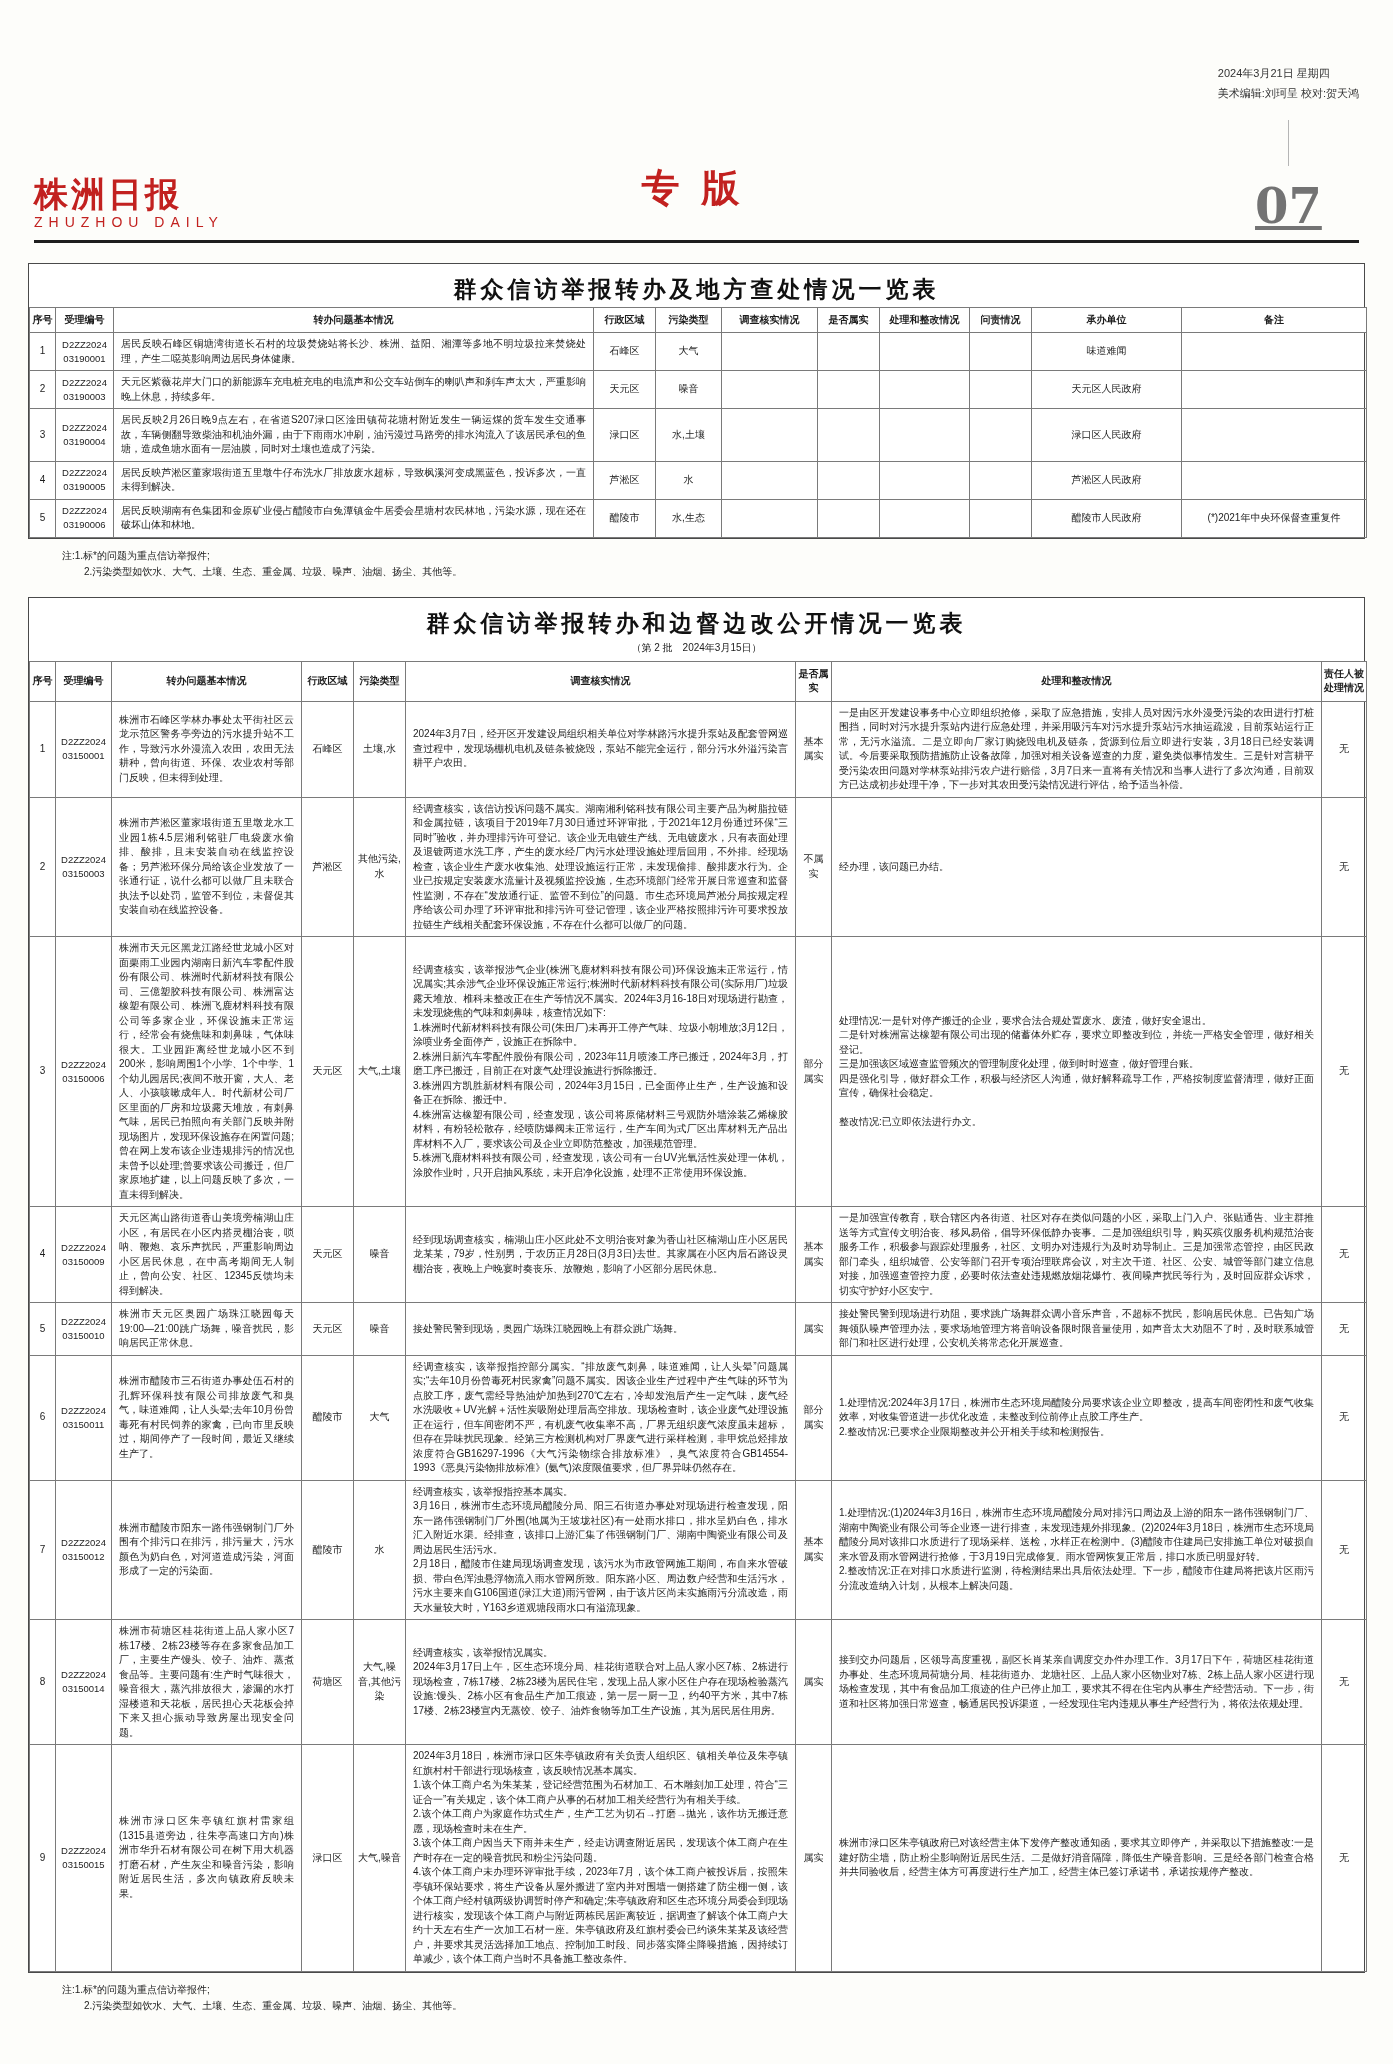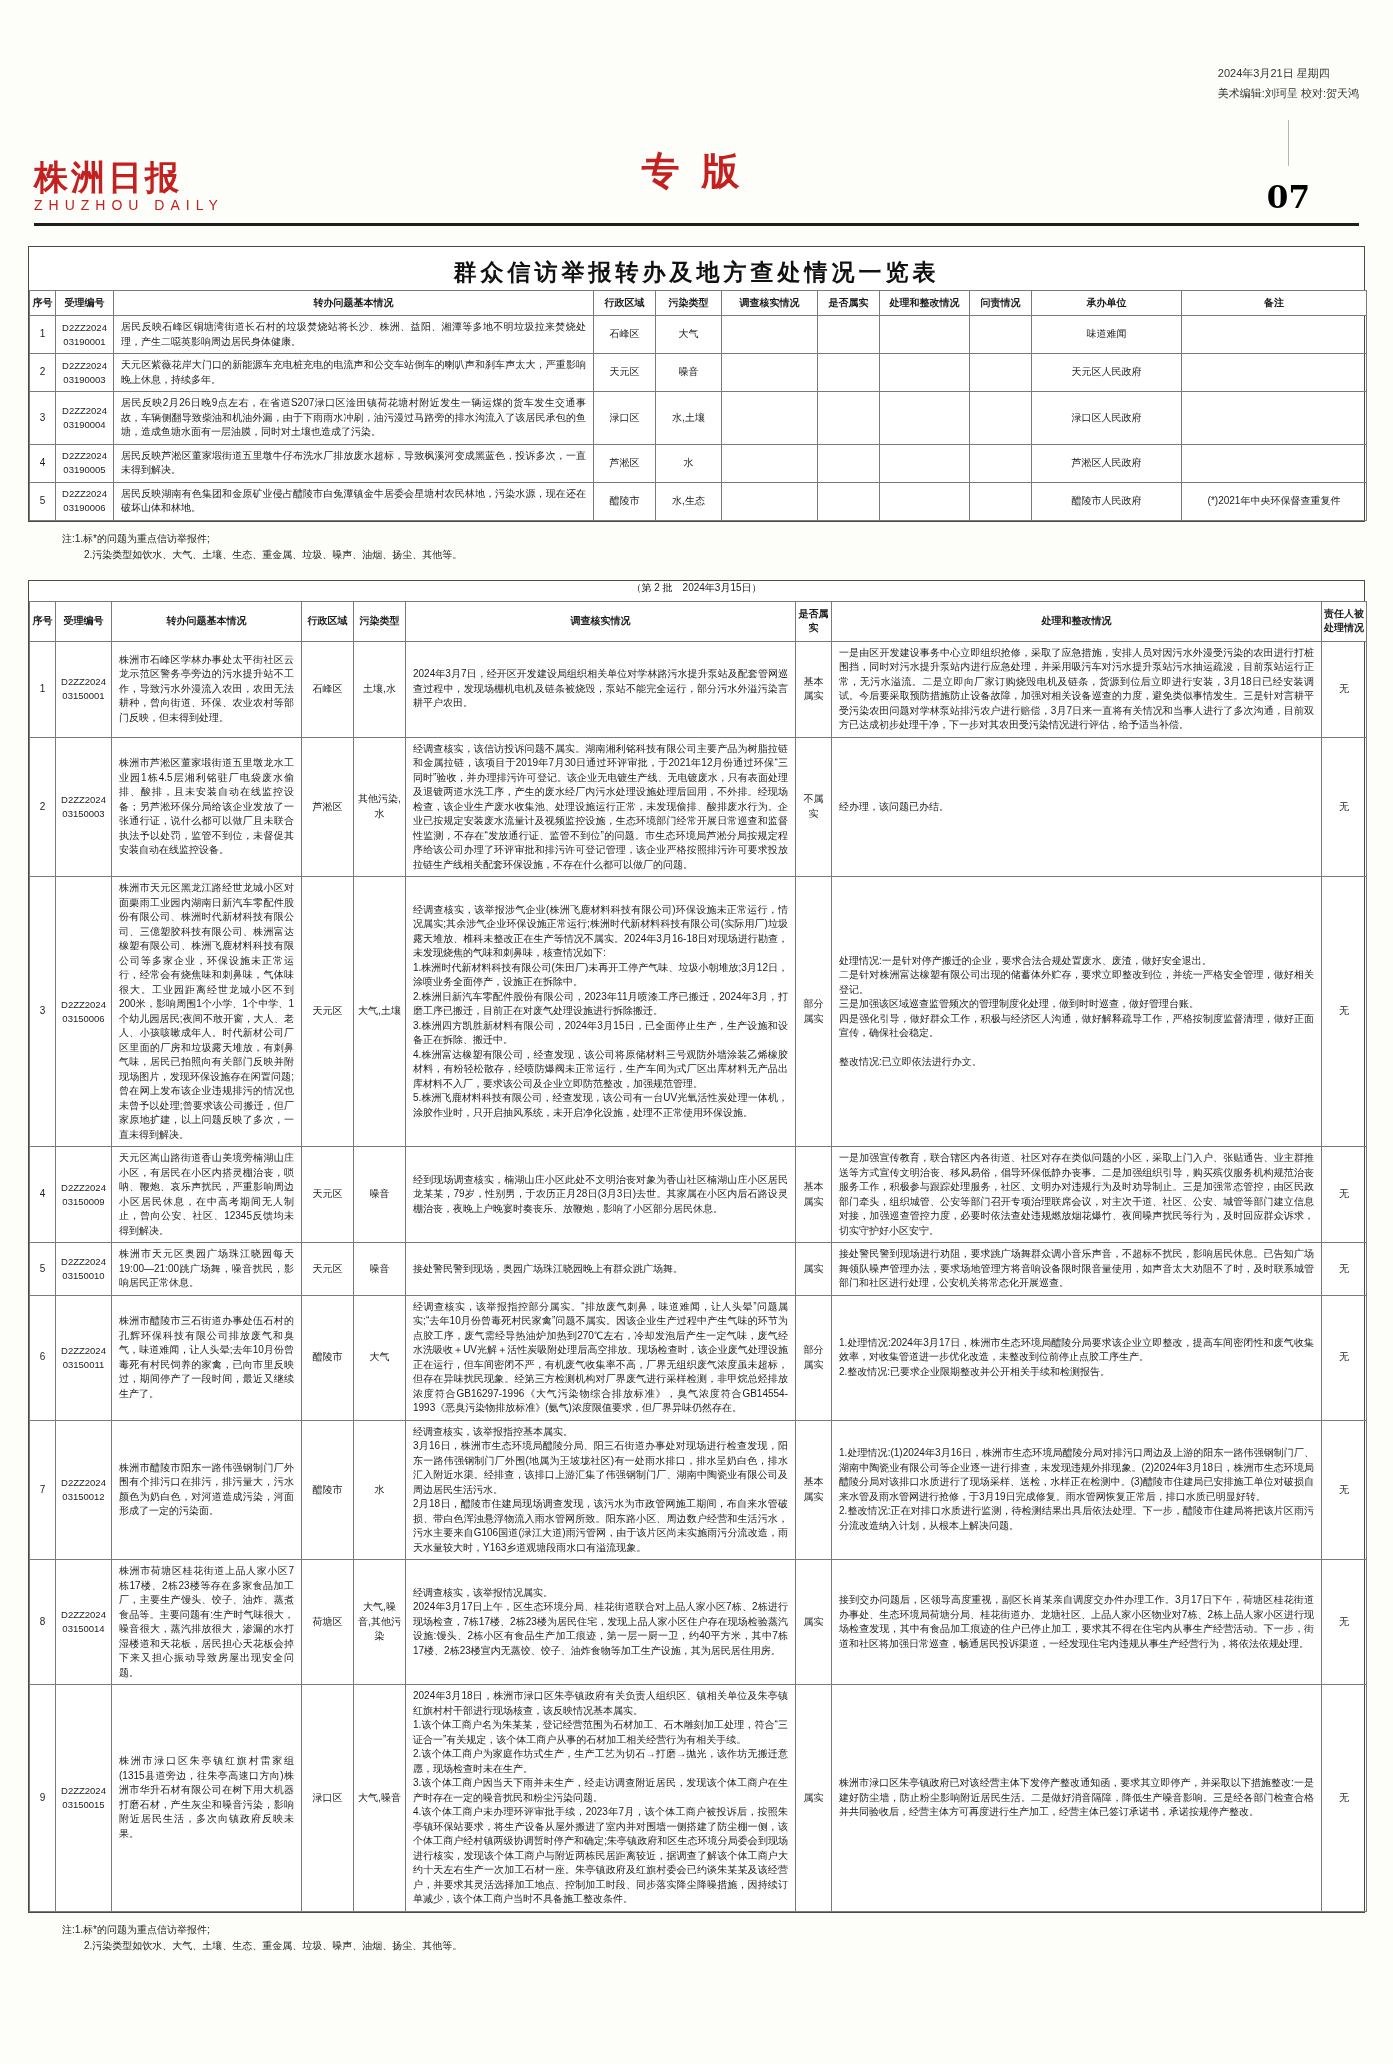--- a/index.html
+++ b/index.html
@@ -20,21 +20,21 @@
   }
   .masthead-sub { font-size:14px; color:#c2211f; letter-spacing:6px; margin-top:0; }
   .section-title {
     position:absolute; left:0; right:12px; margin:12px auto; width:220px; text-align:center; bottom:14px;
     font-family:"DejaVu Serif", serif;
     font-size:38px; font-weight:bold; color:#c2211f; letter-spacing:22px; text-indent:22px;
   }
   .header-right { display:flex; align-items:center; gap:16px;flex-direction:column; }
   .date-block { text-align:left; font-size:11px; color:#333; line-height:1.8; }
   .vline { width:1px; height:46px; background:#b5b5b5; }
-  .page-number { font-family:"DejaVu Serif", serif; font-size:31px; font-weight:bold; color:#000000; line-height:1; }
+  .page-number { font-family:"DejaVu Serif", serif; font-size:48px; font-weight:bold; color:#737373; line-height:1;text-decoration:underline; }
   .header-rule { border-top:3px solid #1e1e1e; margin:0 6px 20px; }
 
   
   .board { border:1.5px solid #4a4a4a; background:#fff; margin-bottom:4px; }
   .board-title { text-align:center; font-size:23px; font-weight:bold; letter-spacing:4px; padding:10px 0 2px; color:#111; }
   .board-subtitle { text-align:center; font-size:10px; color:#222; padding-bottom:6px; }
 
   table { width:100%; border-collapse:collapse; table-layout:fixed; font-size:10px; line-height:1.45; color:#1c1c1c; }
   th, td { border:1px solid #7a7a7a; padding:3px 4px; vertical-align:middle; text-align:center; }
   thead th { font-weight:bold; padding:5px 2px; background:#fff; }
@@ -168,20 +168,21 @@
           </tr>
         </tbody>
     </table>
   </div>
   <div class="notes">
     <div>注:1.标*的问题为重点信访举报件;</div>
     <div class="n2">2.污染类型如饮水、大气、土壤、生态、重金属、垃圾、噪声、油烟、扬尘、其他等。</div>
   </div>
 
   <div class="board">
+    <div class="board-title">群众信访举报转办和边督边改公开情况一览表</div>
     <div class="board-subtitle">（第 2 批　2024年3月15日）</div>
     <table class="t2">
       <colgroup>
         <col style="width:26px">
           <col style="width:56px">
           <col style="width:190px">
           <col style="width:52px">
         <col style="width:52px">
           <col style="width:390px">
           <col style="width:36px">

